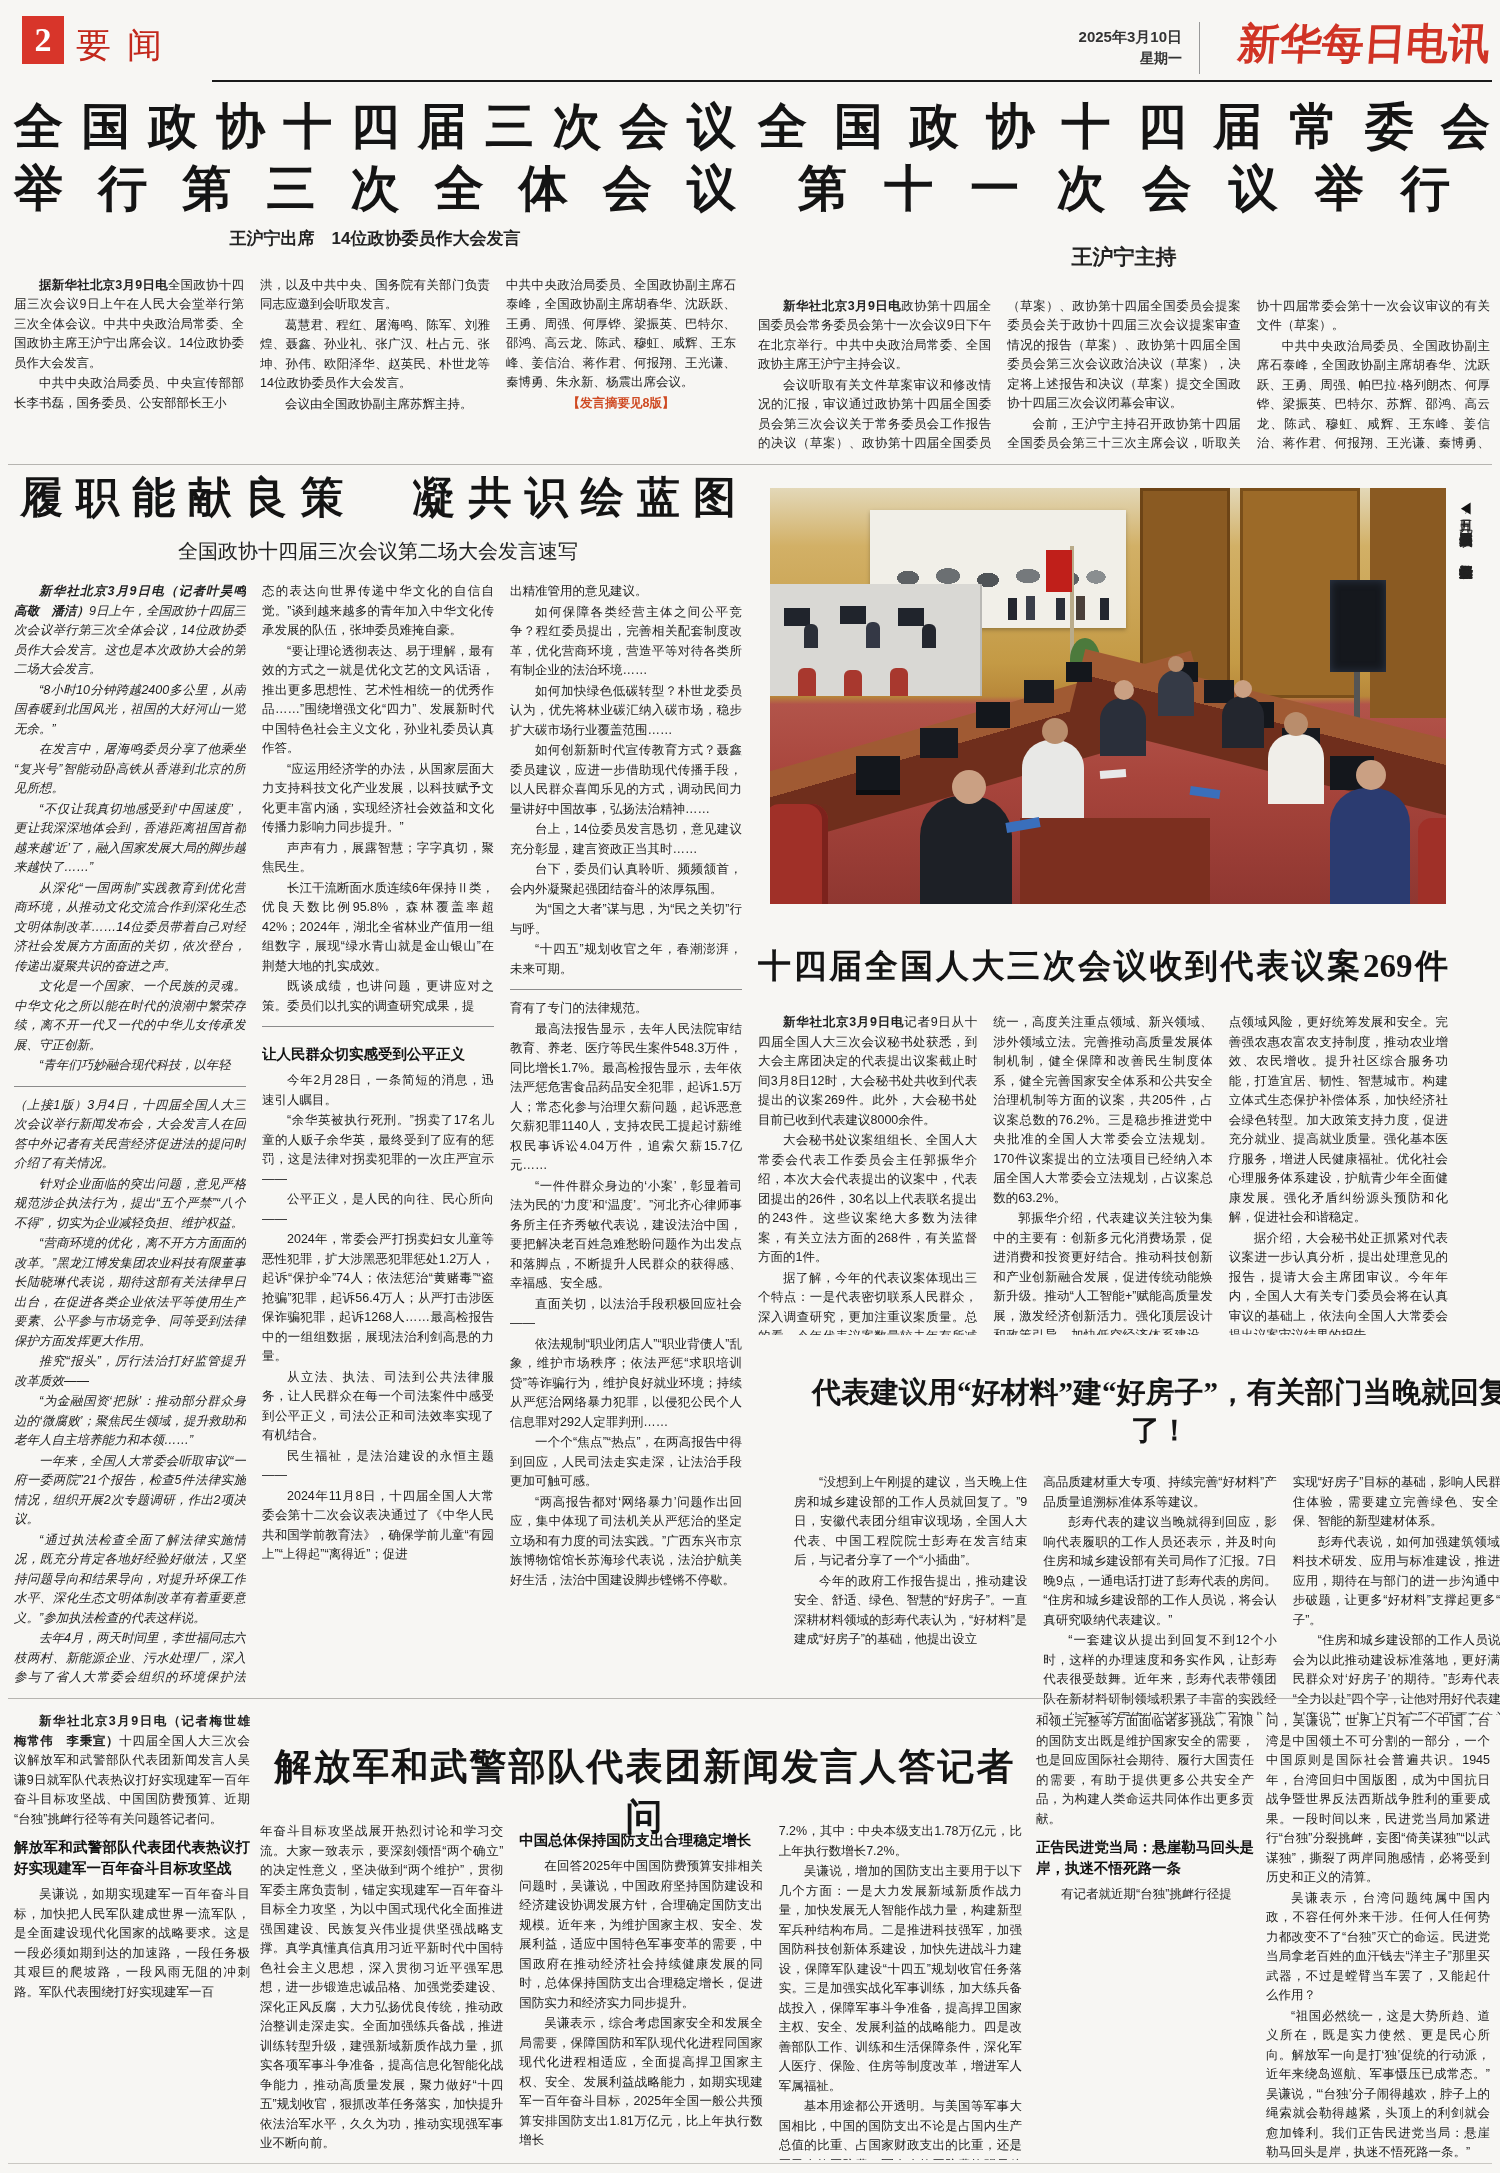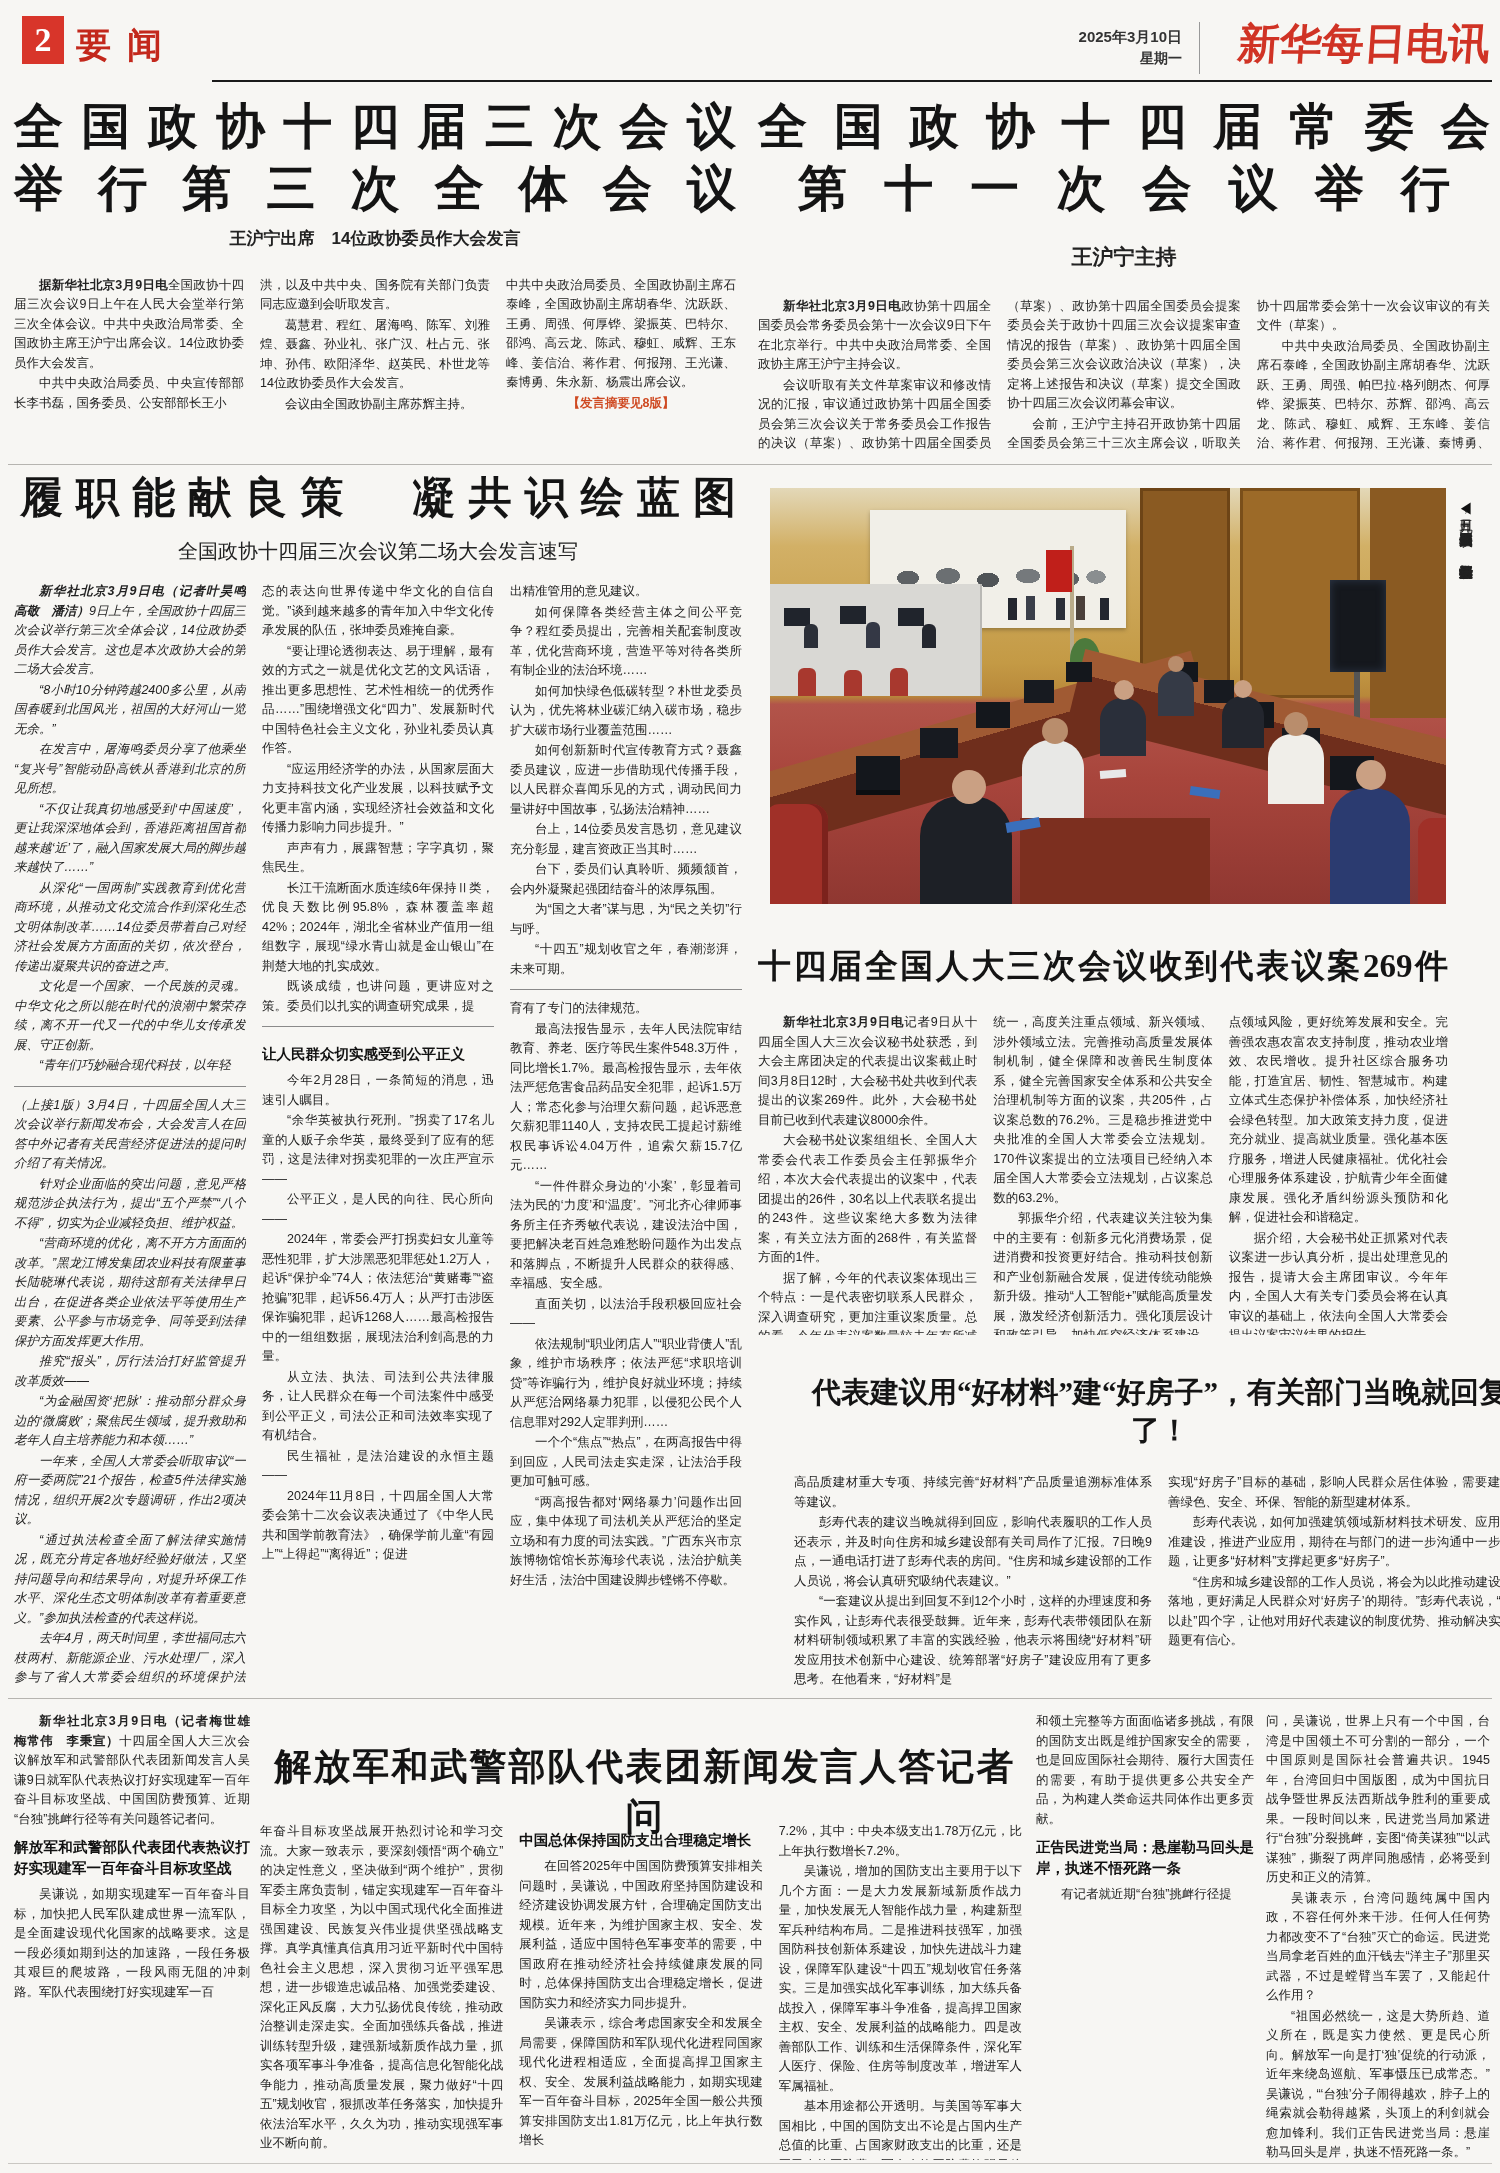--- a/index.html
+++ b/index.html
@@ -2,21 +2,21 @@
 <html lang="zh"><head>
 <meta charset="utf-8">
 <style>
   html,body{margin:0;padding:0;}
   body{background:#e9e8e5;}
   .page{position:relative;width:1500px;height:2173px;margin:0 auto;background:#f7f6f3;color:#1d1d1d;
         font-family:"Liberation Sans",sans-serif;overflow:hidden;}
   
   .pgnum{position:absolute;left:22px;top:16px;width:42px;height:48px;background:#d8352a;color:#fff;
          font:bold 34px/48px "Liberation Serif",serif;text-align:center;}
-  .secname{position:absolute;left:76px;top:22px;font-size:35px;font-weight:bold;color:#c3281c;
+  .secname{position:absolute;left:76px;top:22px;font-size:35px;font-weight:normal;color:#c3281c;
            letter-spacing:16px;font-family:"Liberation Serif",serif;}
   .hrule{position:absolute;left:212px;right:8px;top:80px;height:2px;background:#1a1a1a;}
   .dateblock{position:absolute;right:318px;top:26px;text-align:right;line-height:1.45;color:#333;}
   .dateblock .d1{font-size:15px;font-weight:bold;}
   .dateblock .d2{font-size:14px;font-weight:bold;}
   .vhair{position:absolute;right:300px;top:22px;width:1px;height:52px;background:#999;}
   .masthead{position:absolute;right:10px;top:16px;font-family:"Liberation Serif",serif;
             font-weight:bold;font-size:42px;color:#d03325;transform:skewX(-4deg);white-space:nowrap;}
   
   .bigline{font-family:"Liberation Serif",serif;font-weight:bold;color:#141414;
@@ -268,20 +268,24 @@
           <p class="noindent">点领域风险，更好统筹发展和安全。完善强农惠农富农支持制度，推动农业增效、农民增收。提升社区综合服务功能，打造宜居、韧性、智慧城市。构建立体式生态保护补偿体系，加快经济社会绿色转型。加大政策支持力度，促进充分就业、提高就业质量。强化基本医疗服务，增进人民健康福祉。优化社会心理服务体系建设，护航青少年全面健康发展。强化矛盾纠纷源头预防和化解，促进社会和谐稳定。</p>
           <p>据介绍，大会秘书处正抓紧对代表议案进一步认真分析，提出处理意见的报告，提请大会主席团审议。今年年内，全国人大有关专门委员会将在认真审议的基础上，依法向全国人大常委会提出议案审议结果的报告。</p>
         </div>
     </div>
   </div>
 
   <div style="position:absolute;left:758px;top:1374px;width:732px;margin-left:36px;">
     <div class="centerline" style="font-size:29px;line-height:1.3;">代表建议用“好材料”建“好房子”，有关部门当晚就回复了！</div>
     <div class="cols" style="margin-top:24px;height:242px;">
       <div class="col">
+          <p>“没想到上午刚提的建议，当天晚上住房和城乡建设部的工作人员就回复了。”9日，安徽代表团分组审议现场，全国人大代表、中国工程院院士彭寿在发言结束后，与记者分享了一个“小插曲”。</p>
+          <p>今年的政府工作报告提出，推动建设安全、舒适、绿色、智慧的“好房子”。一直深耕材料领域的彭寿代表认为，“好材料”是建成“好房子”的基础，他提出设立</p>
+        </div>
+      <div class="col">
           <p class="noindent">高品质建材重大专项、持续完善“好材料”产品质量追溯标准体系等建议。</p>
           <p>彭寿代表的建议当晚就得到回应，影响代表履职的工作人员还表示，并及时向住房和城乡建设部有关司局作了汇报。7日晚9点，一通电话打进了彭寿代表的房间。“住房和城乡建设部的工作人员说，将会认真研究吸纳代表建议。”</p>
           <p>“一套建议从提出到回复不到12个小时，这样的办理速度和务实作风，让彭寿代表很受鼓舞。近年来，彭寿代表带领团队在新材料研制领域积累了丰富的实践经验，他表示将围绕“好材料”研发应用技术创新中心建设、统筹部署“好房子”建设应用有了更多思考。在他看来，“好材料”是</p>
         </div>
       <div class="col">
           <p class="noindent">实现“好房子”目标的基础，影响人民群众居住体验，需要建立完善绿色、安全、环保、智能的新型建材体系。</p>
           <p>彭寿代表说，如何加强建筑领域新材料技术研发、应用与标准建设，推进产业应用，期待在与部门的进一步沟通中一步步破题，让更多“好材料”支撑起更多“好房子”。</p>
           <p>“住房和城乡建设部的工作人员说，将会为以此推动建设标准落地，更好满足人民群众对‘好房子’的期待。”彭寿代表说，“全力以赴”四个字，让他对用好代表建议的制度优势、推动解决实际问题更有信心。</p>
         </div>
     </div>

